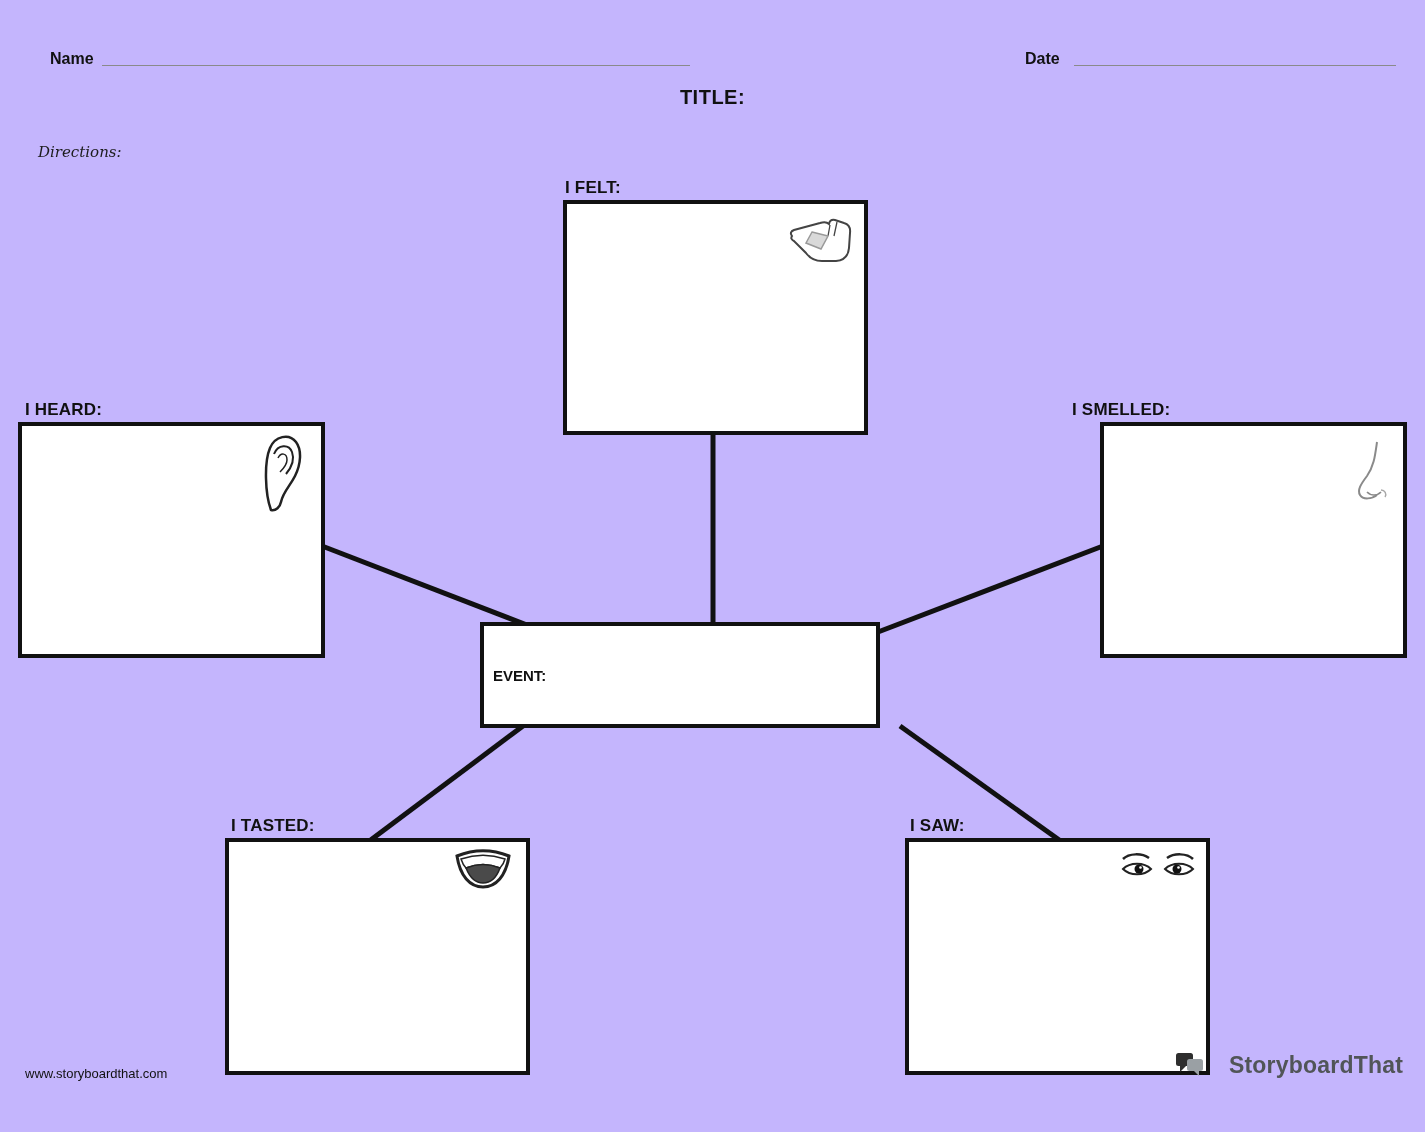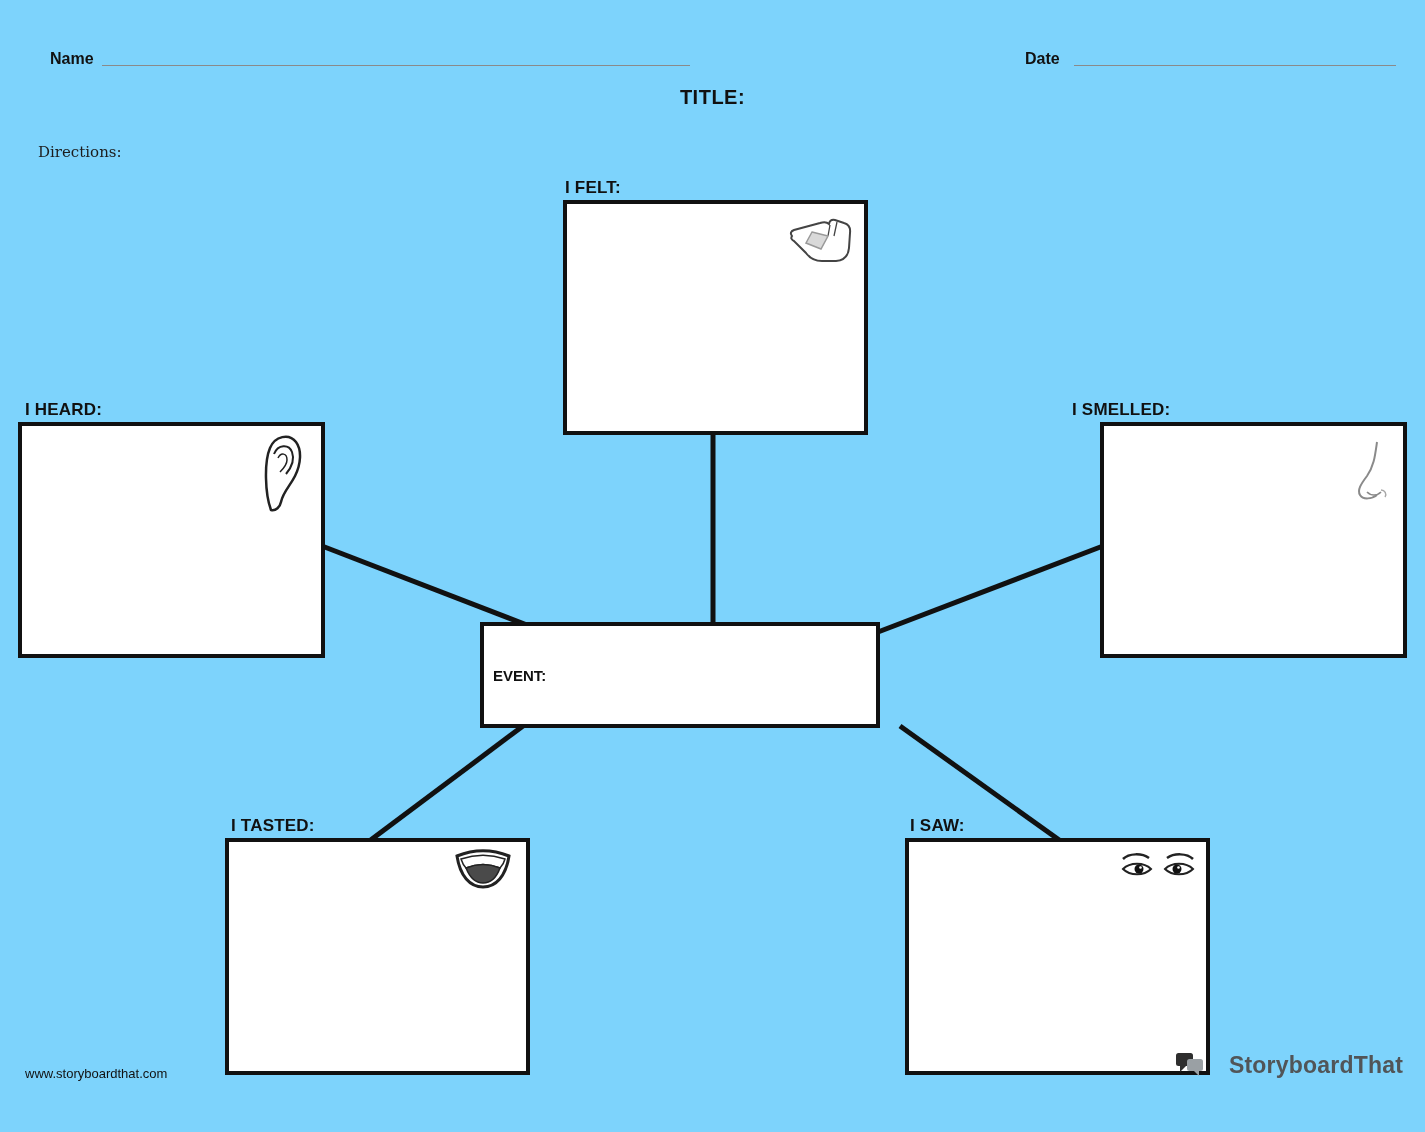--- a/index.html
+++ b/index.html
@@ -1,38 +1,38 @@
 <!DOCTYPE html>
 <html><head>
 <meta charset="utf-8">
 <style>
   * { margin: 0; padding: 0; box-sizing: border-box; }
   html, body { background: #ffffff; }
   .page {
     position: relative;
     width: 1425px;
     height: 1132px;
-    background: #7dd3fc;
+    background: #c4b5fd;
     font-family: "Liberation Sans", sans-serif;
     overflow: hidden;
   }
   .connectors { position: absolute; left: 0; top: 0; z-index: 1; }
   .connectors line { stroke: #111; stroke-width: 5; }
 
   .hdr-label { position: absolute; font-weight: bold; font-size: 16px; color: #111; z-index: 2; }
   .fill-line { position: absolute; height: 0; border-bottom: 1.5px solid #8a8a8a; z-index: 2; }
 
   .title {
     position: absolute; left: 0; right: 0; top: 86px;
     text-align: center; font-weight: bold; font-size: 20px;
     letter-spacing: 0.5px; color: #111; z-index: 2;
   }
   .directions {
     position: absolute; left: 38px; top: 143px;
-    font-family: "DejaVu Serif", serif; 
+    font-family: "DejaVu Serif", serif; font-style: italic;
     font-size: 15px; color: #1c1c1c; z-index: 2;
   }
 
   .box-label {
     position: absolute; font-weight: bold; font-size: 17px;
     letter-spacing: 0.2px; color: #111; z-index: 3;
   }
   .sense-box {
     position: absolute; background: #fff; border: 4px solid #111; z-index: 2;
   }

